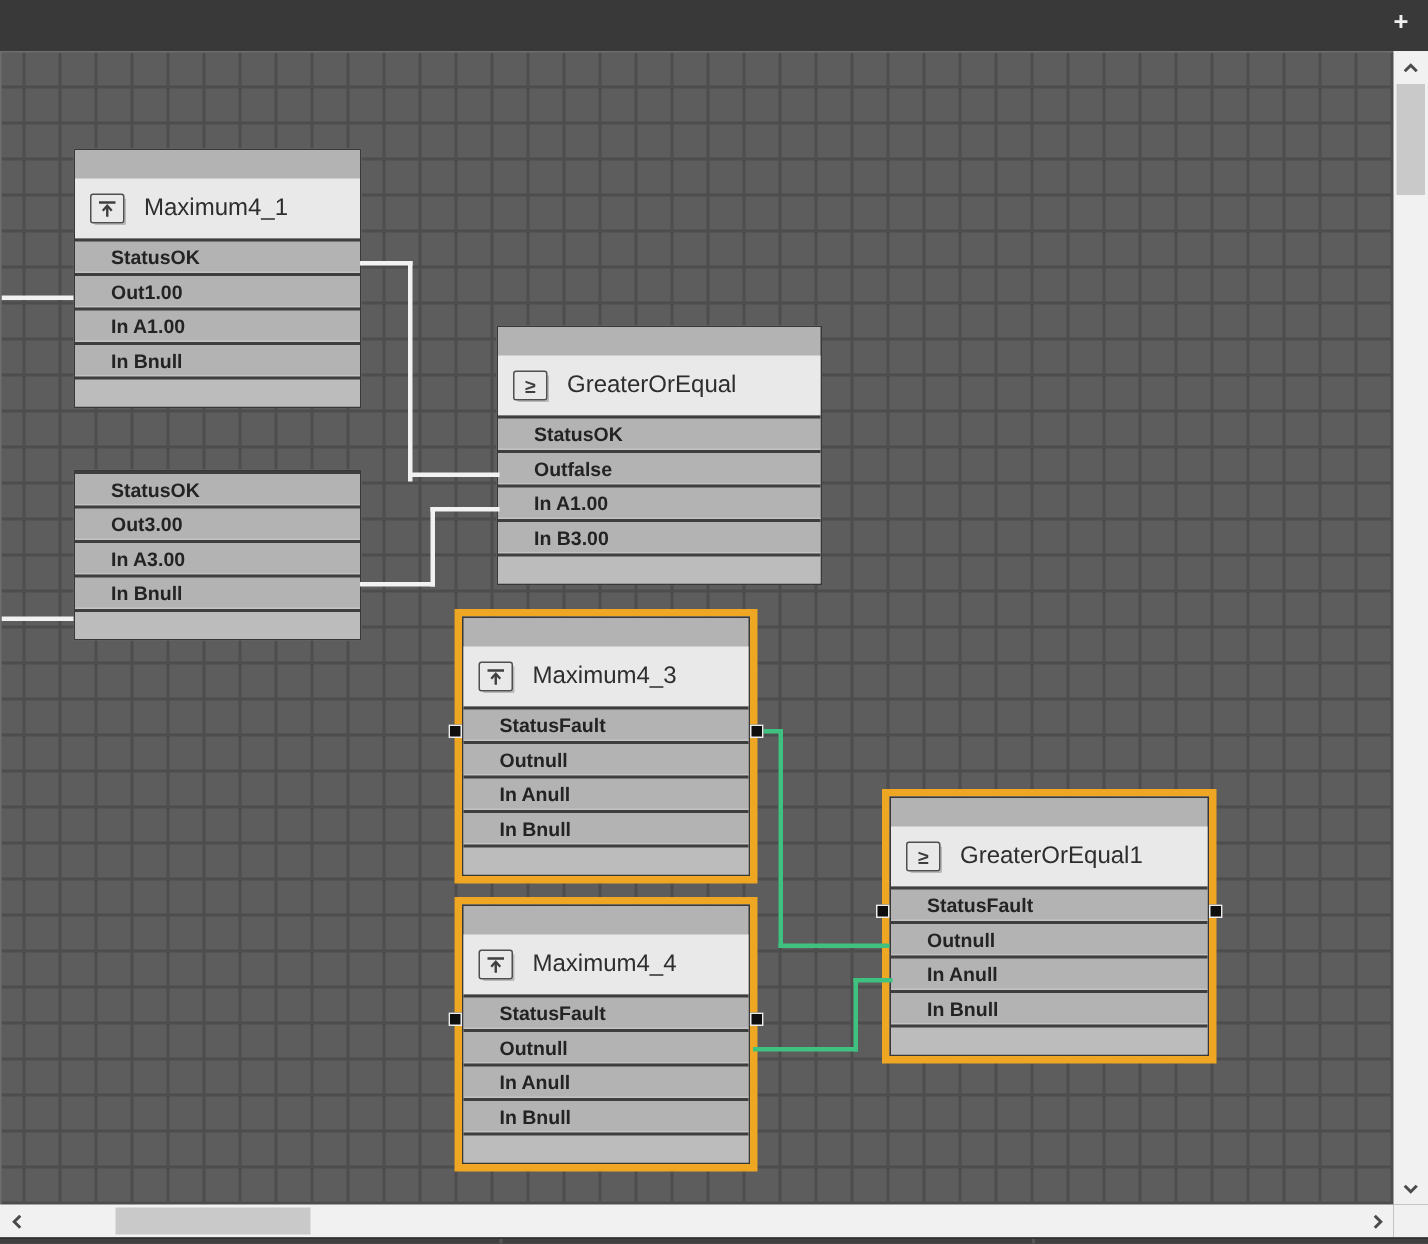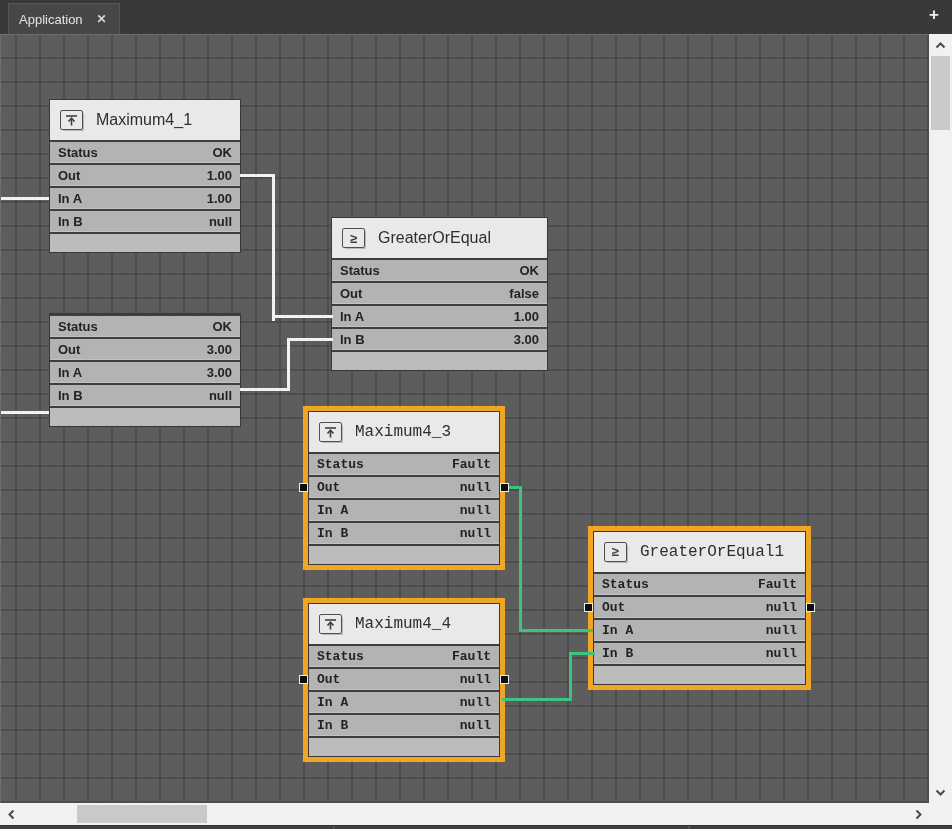--- a/index.html
+++ b/index.html
@@ -26,37 +26,37 @@
     background-color:#5d5d5d;
     background-image:
       linear-gradient(#4d4d4d 2px, transparent 2px),
       linear-gradient(90deg,#4d4d4d 2px, transparent 2px);
     background-size:24px 24px;background-position:14px 22px;
     border-top:1px solid #6e6e6e;border-left:1px solid #6e6e6e;
     overflow:hidden;
   }
   
   .node-wrap{position:absolute;}
-  .node-wrap.sel{border:5px solid #efa623;font-family:Liberation Mono, monospace;}
+  .node-wrap.sel{border:5px solid #efa623;}
   .node{background:#b3b3b3;border:1px solid #383838;width:190px;}
   .node-header{
     height:40px;background:#e9e9e9;display:flex;align-items:center;
-    gap:13px;padding:0 10px;
+    gap:13px;padding:0 10px;margin-top:19px;
   }
   .icon-box{
     width:23px;height:20px;border:1.5px solid #4f4f4f;border-radius:2px;
     box-shadow:2px 2px 0 -1px #b9b9b9;display:flex;align-items:center;justify-content:center;
     box-sizing:border-box;flex:0 0 auto;
   }
   .gte-glyph{font-size:13px;font-weight:bold;color:#3d3d3d;line-height:1;}
   .node-title{font-size:16px;color:#2e2e2e;white-space:nowrap;}
   .row{
     height:21px;border-top:2px solid #3e3e3e;background:#b3b3b3;
-    display:flex;align-items:center;justify-content:space-between;
-    padding:0 8px;font-size:13px;font-weight:bold;color:#232323;
+    display:flex;align-items:center;justify-content:flex-start;
+    padding:0 24px;font-size:13px;font-weight:bold;color:#232323;
     box-shadow:inset 0 -1px 0 rgba(255,255,255,.22);
   }
   .node-footer{height:18px;border-top:2px solid #3e3e3e;background:#bcbcbc;}
   .handle{
     position:absolute;width:9px;height:9px;background:#0e0e0e;
     border:1px solid #ededed;box-sizing:border-box;top:72px;z-index:5;
   }
   .handle.hl{left:-9px;} .handle.hr{right:-9px;}
   
   .wire{position:absolute;z-index:1;}
@@ -72,24 +72,20 @@
   .hthumb{position:absolute;left:77px;top:2px;width:130px;height:18px;background:#c9c9c9;}
   .sb-corner{position:absolute;right:0;top:803px;width:23px;height:22px;background:#f1f1f1;}
   .bottom-strip{position:absolute;left:0;top:825px;width:952px;height:4px;background:#404040;border-top:1px solid #303030;box-sizing:border-box;}
   .strip-div{position:absolute;top:0;width:2px;height:4px;background:#565656;}
   svg{display:block;}
 </style>
 </head>
 <body>
 
 <div class="tabbar">
-  <div class="tab">
-    <span>Application</span>
-    <span class="tab-close">✕</span>
-  </div>
   <div class="tab-add">+</div>
 </div>
 
 <div class="canvas">
 
   <div class="wire white" style="left:0;top:162px;width:48px;height:3px"></div>
   <div class="wire white" style="left:0;top:376px;width:48px;height:3px"></div>
   <div class="wire white" style="left:239px;top:139px;width:35px;height:3px"></div>
   <div class="wire white" style="left:271px;top:139px;width:3px;height:147px"></div>
   <div class="wire white" style="left:271px;top:280px;width:61px;height:3px"></div>

